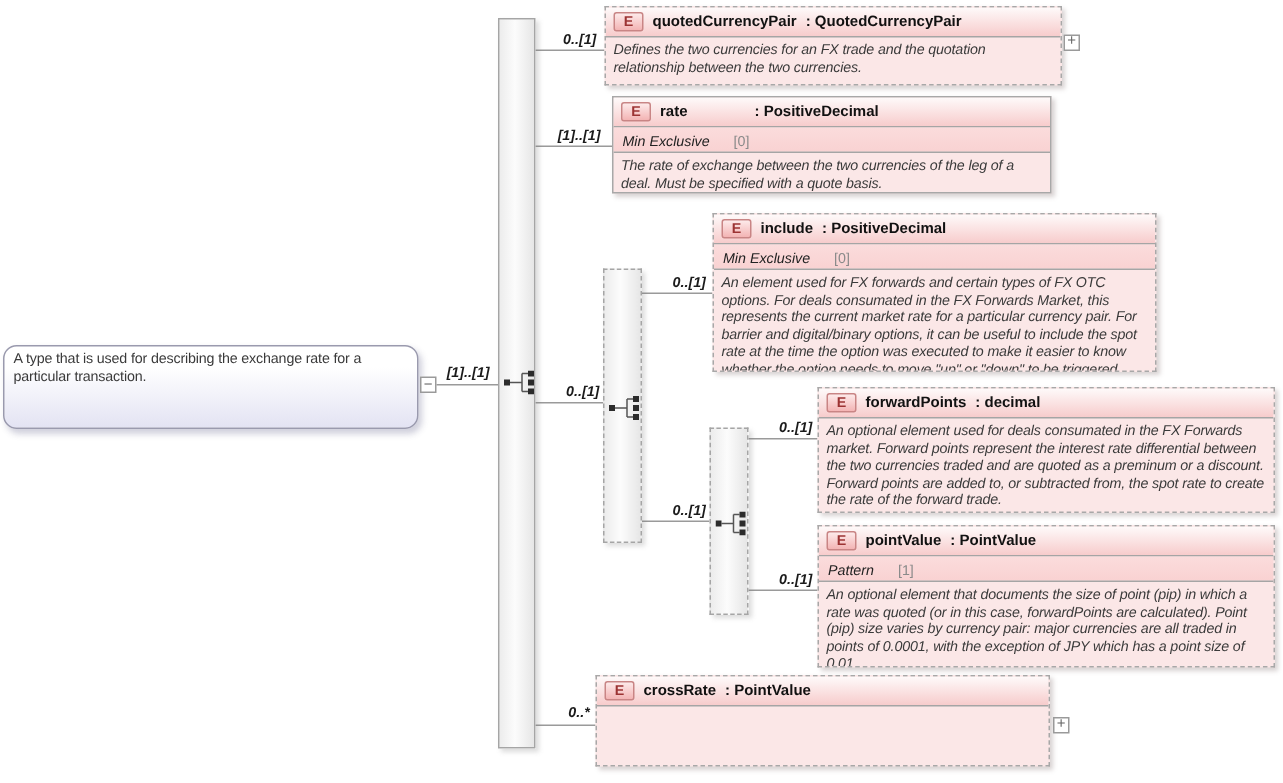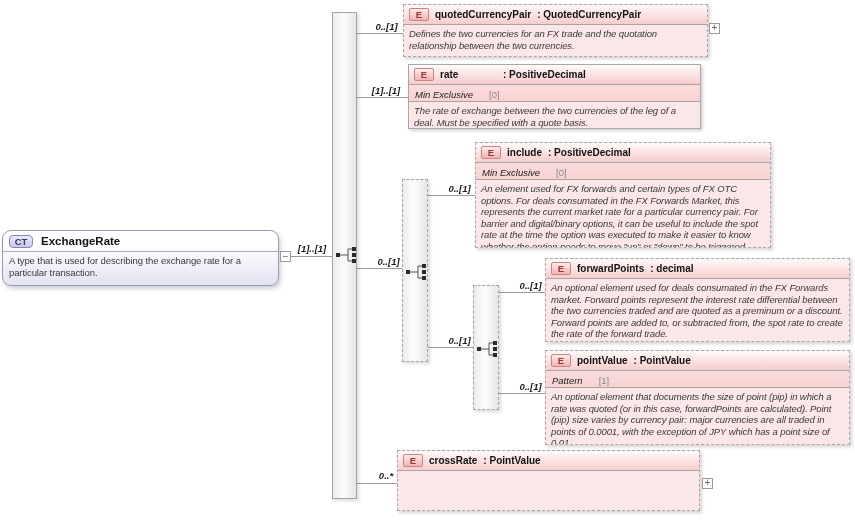--- a/index.html
+++ b/index.html
@@ -81,24 +81,20 @@
     padding:3px 6px;font-size:9.5px;line-height:11.5px;
     color:#3a3a3a;letter-spacing:-0.1px;
   }
 </style>
 </head>
 <body>
 
 <div class="canvas">
 
   <div class="root-box">
-    <div class="root-header">
-      <span class="badge-ct">CT</span>
-      <span class="root-title">ExchangeRate</span>
-    </div>
     <div class="root-desc">A type that is used for describing the exchange rate for a particular transaction.</div>
   </div>
 
   <div class="toggle" style="left:280px;top:251px;line-height:9px;">−</div>
 
   <div class="hline" style="left:291px;top:256px;width:41px;"></div>
   <div class="hline" style="left:357px;top:33px;width:46px;"></div>
   <div class="hline" style="left:357px;top:97px;width:51px;"></div>
   <div class="hline" style="left:357px;top:268px;width:45px;"></div>
   <div class="hline" style="left:357px;top:483px;width:40px;"></div>

